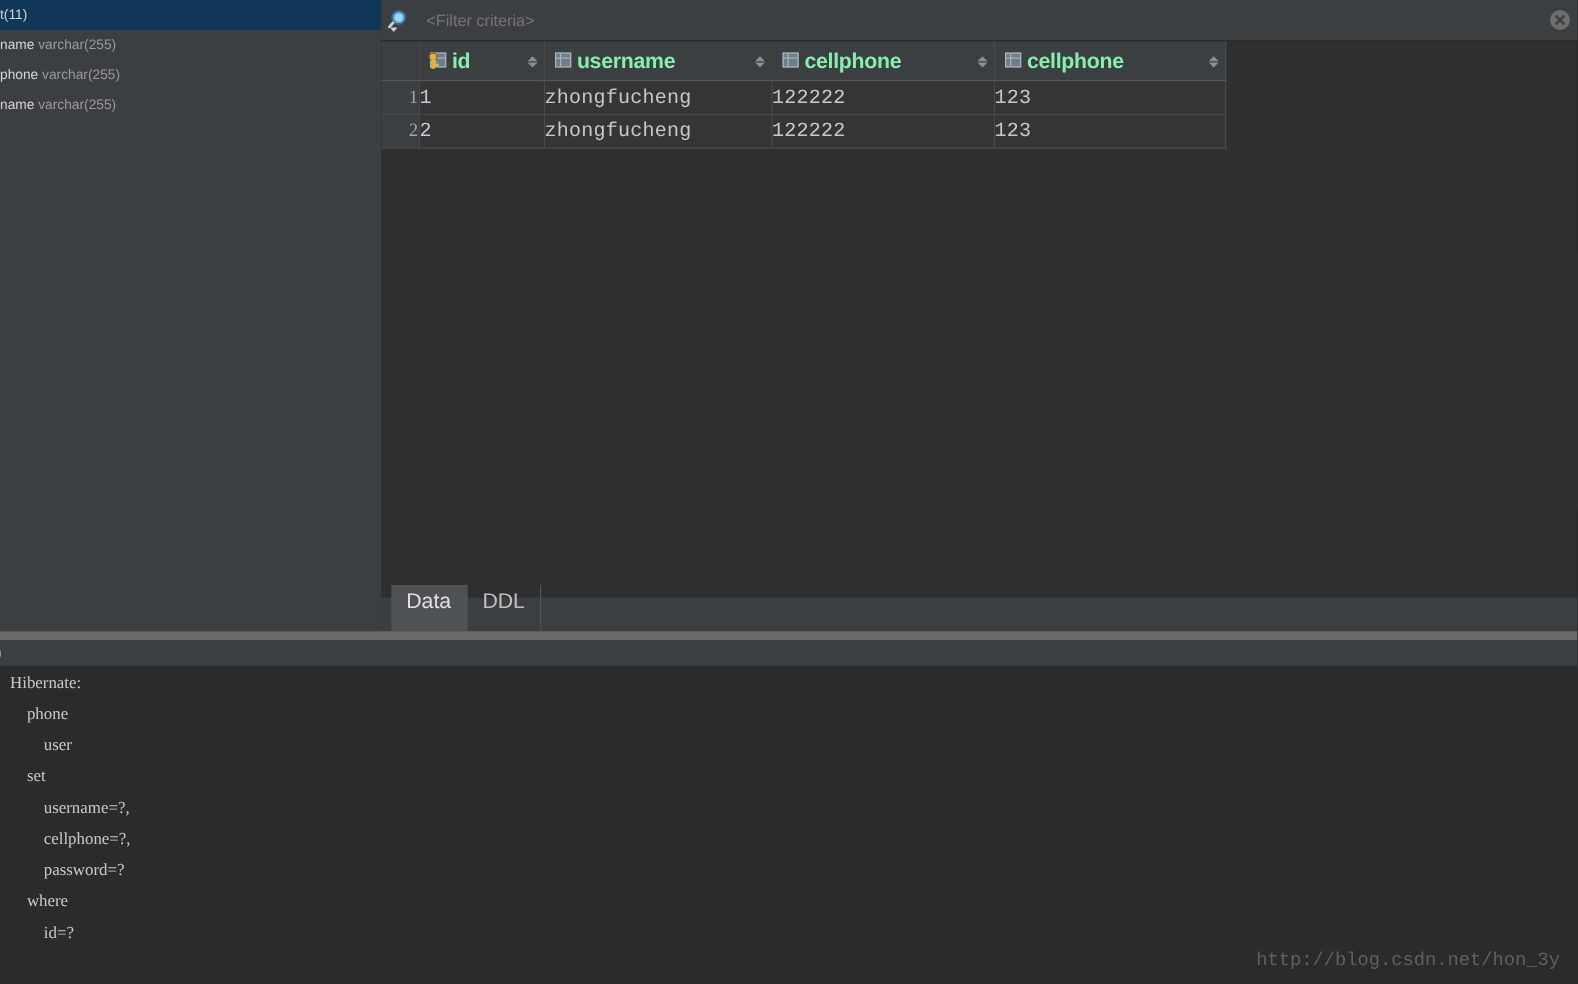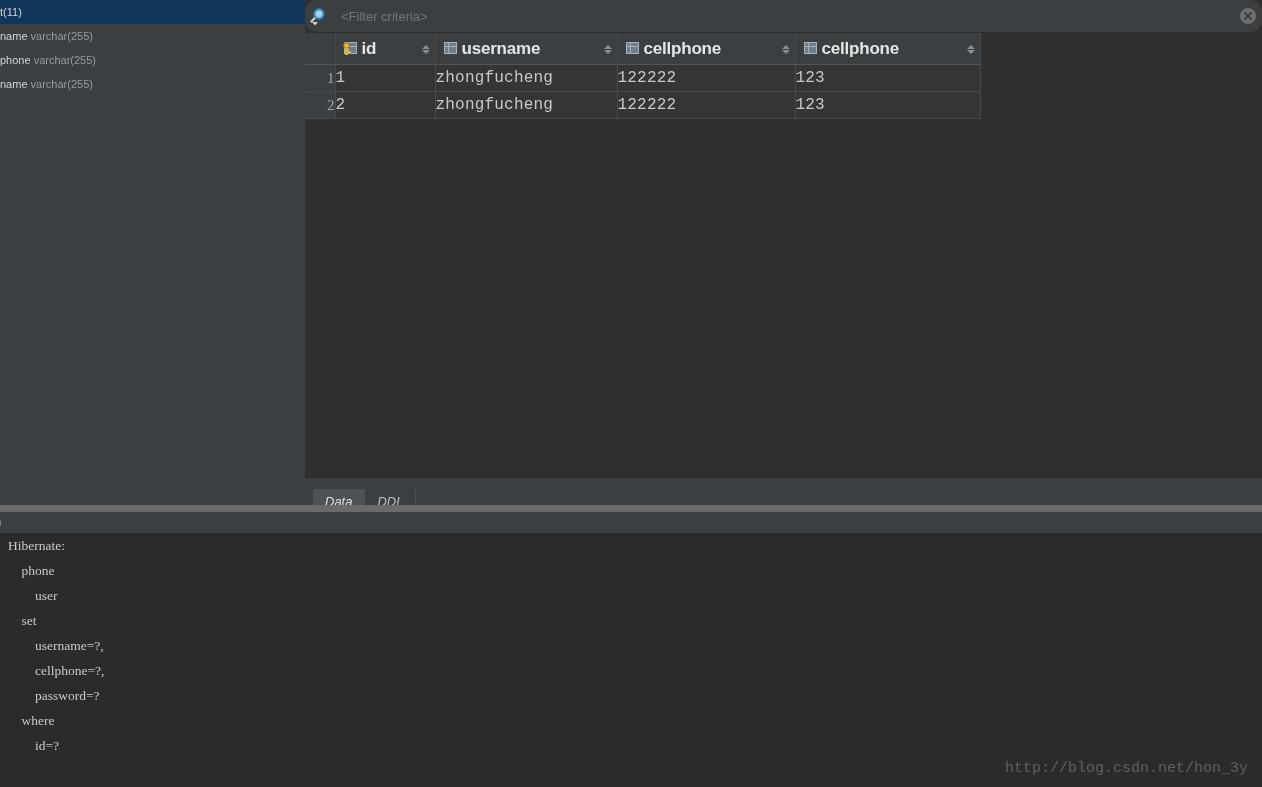--- a/index.html
+++ b/index.html
@@ -34,21 +34,21 @@
   #main {
     position: absolute; left: 305px; top: 0; width: 957px; height: 512px;
     background: #2f2f2f;
   }
 
   
   #filter-bar {
     position: absolute; left: 0; top: 0; width: 957px; height: 33px;
     background: #3c3f41;
     border-bottom: 1px solid #2b2b2b;
-    display: flex; align-items: center; border-radius: 12px;
+    display: flex; align-items: center;
   }
   #search-icon { width: 26px; height: 22px; margin-left: 4px; position: relative; flex: none; }
   #filter-input {
     flex: 1; height: 31px; line-height: 31px;
     background: transparent; border: none; outline: none;
     color: #8b8b8b; font-size: 13px;
     font-family: "Liberation Sans", sans-serif;
     padding-left: 6px;
   }
   #close-btn {
@@ -80,21 +80,21 @@
     height: 31px;
     background: #3c3f41;
     border-bottom: 1px solid #555;
   }
   th.hdr-gutter { width: 30px; background: #3c3f41; border-right: 1px solid #4a4a4a; }
   .hdr-inner {
     display: flex; align-items: center; height: 31px;
     padding-left: 7px; padding-right: 5px;
   }
   .hdr-label {
-    flex: 1; color: #e5e5e5; font-size: 17px;
+    flex: 1; color: #86efac; font-size: 17px;
     font-family: "Liberation Sans", sans-serif;
     padding-left: 4px; letter-spacing: -0.2px;
     text-align: left;
   }
   .sort-marker { width: 9px; height: 12px; flex: none; position: relative; }
   .sort-marker::before {
     content: ""; position: absolute; left: 1px; top: 2px;
     border-left: 4px solid transparent; border-right: 4px solid transparent;
     border-bottom: 4px solid #8e8e8e;
   }
@@ -149,27 +149,26 @@
 
   
   #tabbar {
     position: absolute; left: 0; top: 477px; width: 957px; height: 28px;
     background: #3c3f41;
     border-top: 1px solid #2b2b2b;
     display: flex; align-items: flex-end;
     padding-left: 8px;
   }
   .tab {
-    height: 16px; line-height: 25px;
+    height: 37px; line-height: 25px;
     padding: 0 12px;
-    font-size: 13px; color: #c0c0c0;
+    font-size: 17px; color: #c0c0c0;
     background: transparent;
     border-right: 1px solid #4e5254;
     cursor: pointer;
-    font-style: italic;
   }
   .tab.active { background: #4e5254; color: #e0e0e0; }
 
   
   #splitter {
     position: absolute; left: 0; top: 505px; width: 1262px; height: 7px;
     background: #6a6a6a;
   }
 
   

